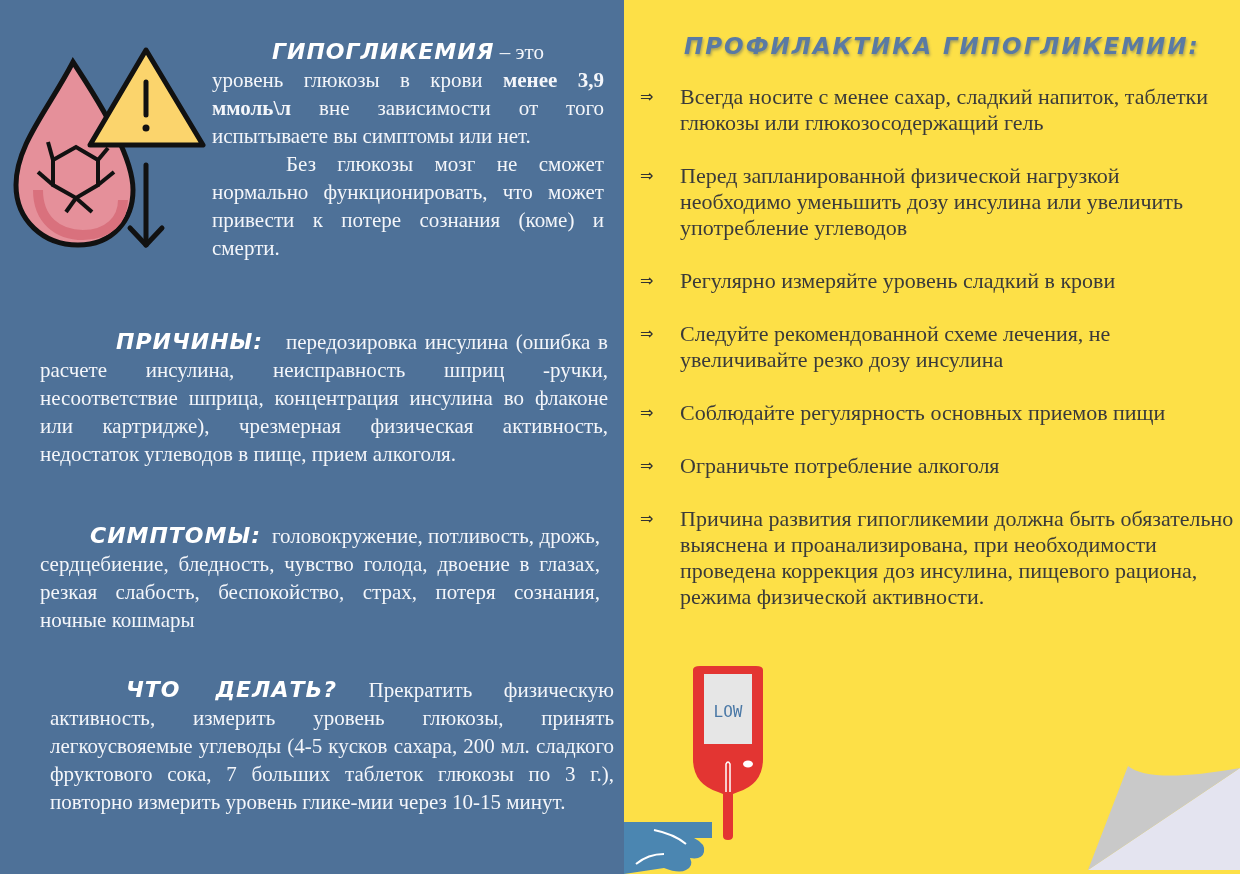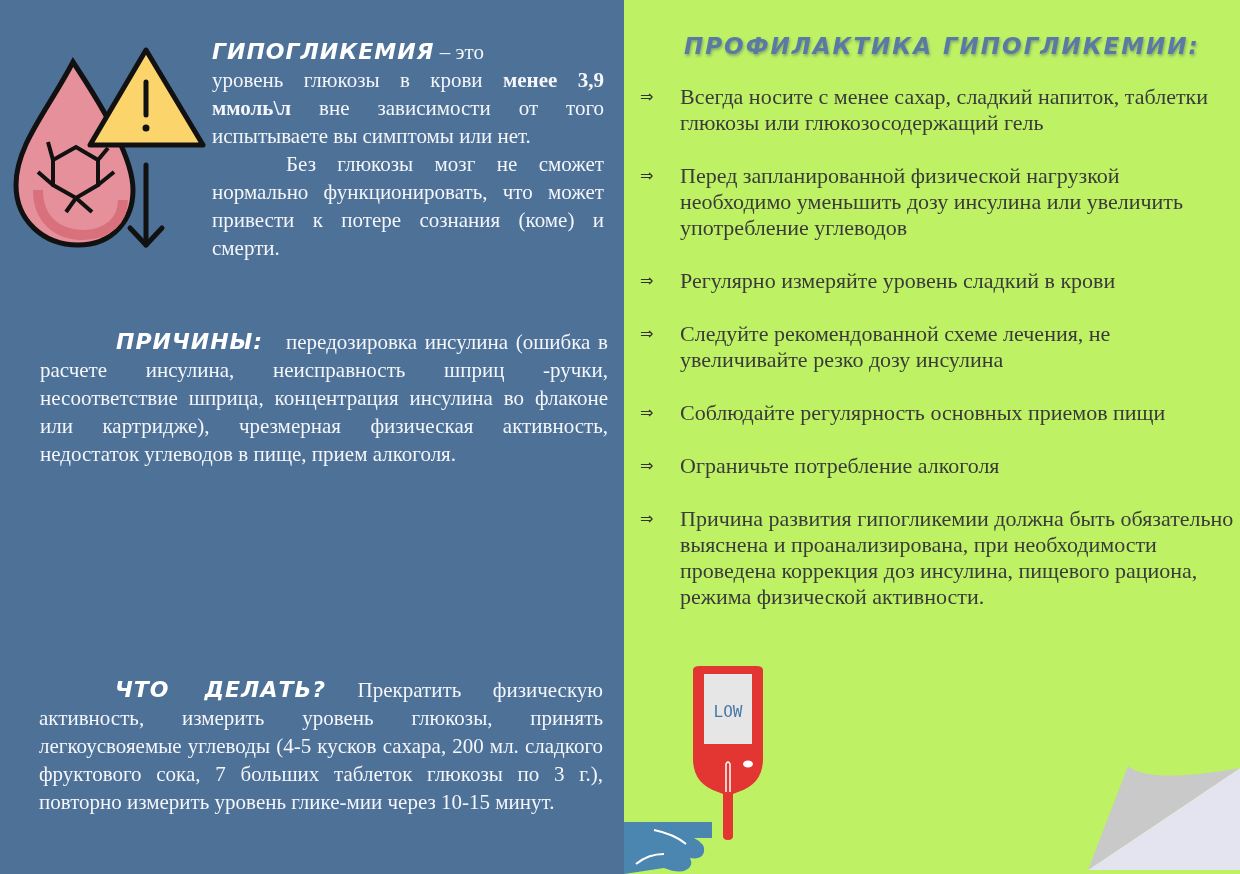--- a/index.html
+++ b/index.html
@@ -1,27 +1,27 @@
 <!DOCTYPE html>
 <html><head>
 <meta charset="utf-8">
 <style>
   html, body { margin:0; padding:0; }
   body { width:1240px; height:874px; position:relative; overflow:hidden; background:#ffffff; font-family:"Liberation Serif", serif; }
   .left { position:absolute; left:0; top:0; width:624px; height:874px; background:#4e7198; color:#f4f6fa; }
-  .right { position:absolute; left:624px; top:0; width:616px; height:874px; background:#bef264; }
+  .right { position:absolute; left:624px; top:0; width:616px; height:874px; background:#fde047; }
   .hand-head { font-family:"DejaVu Sans", sans-serif; font-weight:bold; font-style:italic; letter-spacing:1px; color:#ffffff; }
   .para { position:absolute; font-size:21px; line-height:28px; text-align:justify; }
   .icon-box { position:absolute; left:8px; top:40px; width:200px; height:215px; }
   #p-intro { left:212px; top:38px; width:392px; }
-  #p-intro .first { text-align:left; display:block; }
+  #p-intro .first { text-align:center; display:block; }
   #p-intro .italic { display:block; text-indent:74px; }
   #p-causes { left:40px; top:328px; width:568px; text-indent:76px; }
   #p-symptoms { left:40px; top:522px; width:560px; text-indent:50px; }
-  #p-todo { left:39px; top:676px; width:564px; text-indent:76px; }
+  #p-todo { left:50px; top:676px; width:564px; text-indent:76px; }
   .hd-big { font-size:22px; }
   .rtitle { position:absolute; left:60px; top:33px; font-family:"DejaVu Sans", sans-serif; font-weight:bold; font-style:italic; font-size:23px; letter-spacing:2px; color:#5a7aa3; text-shadow:1px 2px 3px rgba(60,80,110,0.45); }
   .tips { position:absolute; left:16px; top:84px; width:595px; margin:0; padding:0; list-style:none; }
   .tip { display:flex; color:#3a3a3a; font-size:22px; line-height:26px; margin-bottom:27px; }
   .tip .arrow { width:40px; flex:none; font-family:"DejaVu Sans", sans-serif; font-size:16px; line-height:26px; color:#333; }
   .curl { position:absolute; right:0; bottom:0; }
   .meter { position:absolute; left:64px; top:664px; }
   .hand { position:absolute; left:0; top:820px; }
 </style>
 </head>
@@ -56,20 +56,24 @@
     <span class="first"><span class="hand-head hd-big">ГИПОГЛИКЕМИЯ</span><span> – это</span></span>
     <span>уровень глюкозы в крови </span><b>менее 3,9 ммоль\л</b><span> вне зависимости от того испытываете вы симптомы или нет.</span>
     <span class="italic">Без глюкозы мозг не сможет нормально функционировать, что может привести к потере сознания (коме) и смерти.</span>
   </div>
 
   <div class="para" id="p-causes">
     <span class="hand-head hd-big">ПРИЧИНЫ:</span>
     &nbsp;&nbsp;<span>передозировка инсулина (ошибка в расчете инсулина, неисправность шприц -ручки, несоответствие шприца, концентрация инсулина во флаконе или картридже), чрезмерная физическая активность, недостаток углеводов в пище, прием алкоголя.</span>
   </div>
 
+  <div class="para" id="p-symptoms">
+    <span class="hand-head hd-big">СИМПТОМЫ:</span>
+    &nbsp;<span>головокружение, потливость, дрожь, сердцебиение, бледность, чувство голода, двоение в глазах, резкая слабость, беспокойство, страх, потеря сознания, ночные кошмары</span>
+  </div>
 
   <div class="para" id="p-todo">
     <span class="hand-head hd-big">ЧТО ДЕЛАТЬ?</span>
     <span>Прекратить физическую активность, измерить уровень глюкозы, принять легкоусвояемые углеводы (4-5 кусков сахара, 200 мл. сладкого фруктового сока, 7 больших таблеток глюкозы по 3 г.), повторно измерить уровень глике-мии через  10-15 минут.</span>
   </div>
 </div>
 
 <div class="right">
   <div class="rtitle">ПРОФИЛАКТИКА ГИПОГЛИКЕМИИ:</div>
 

